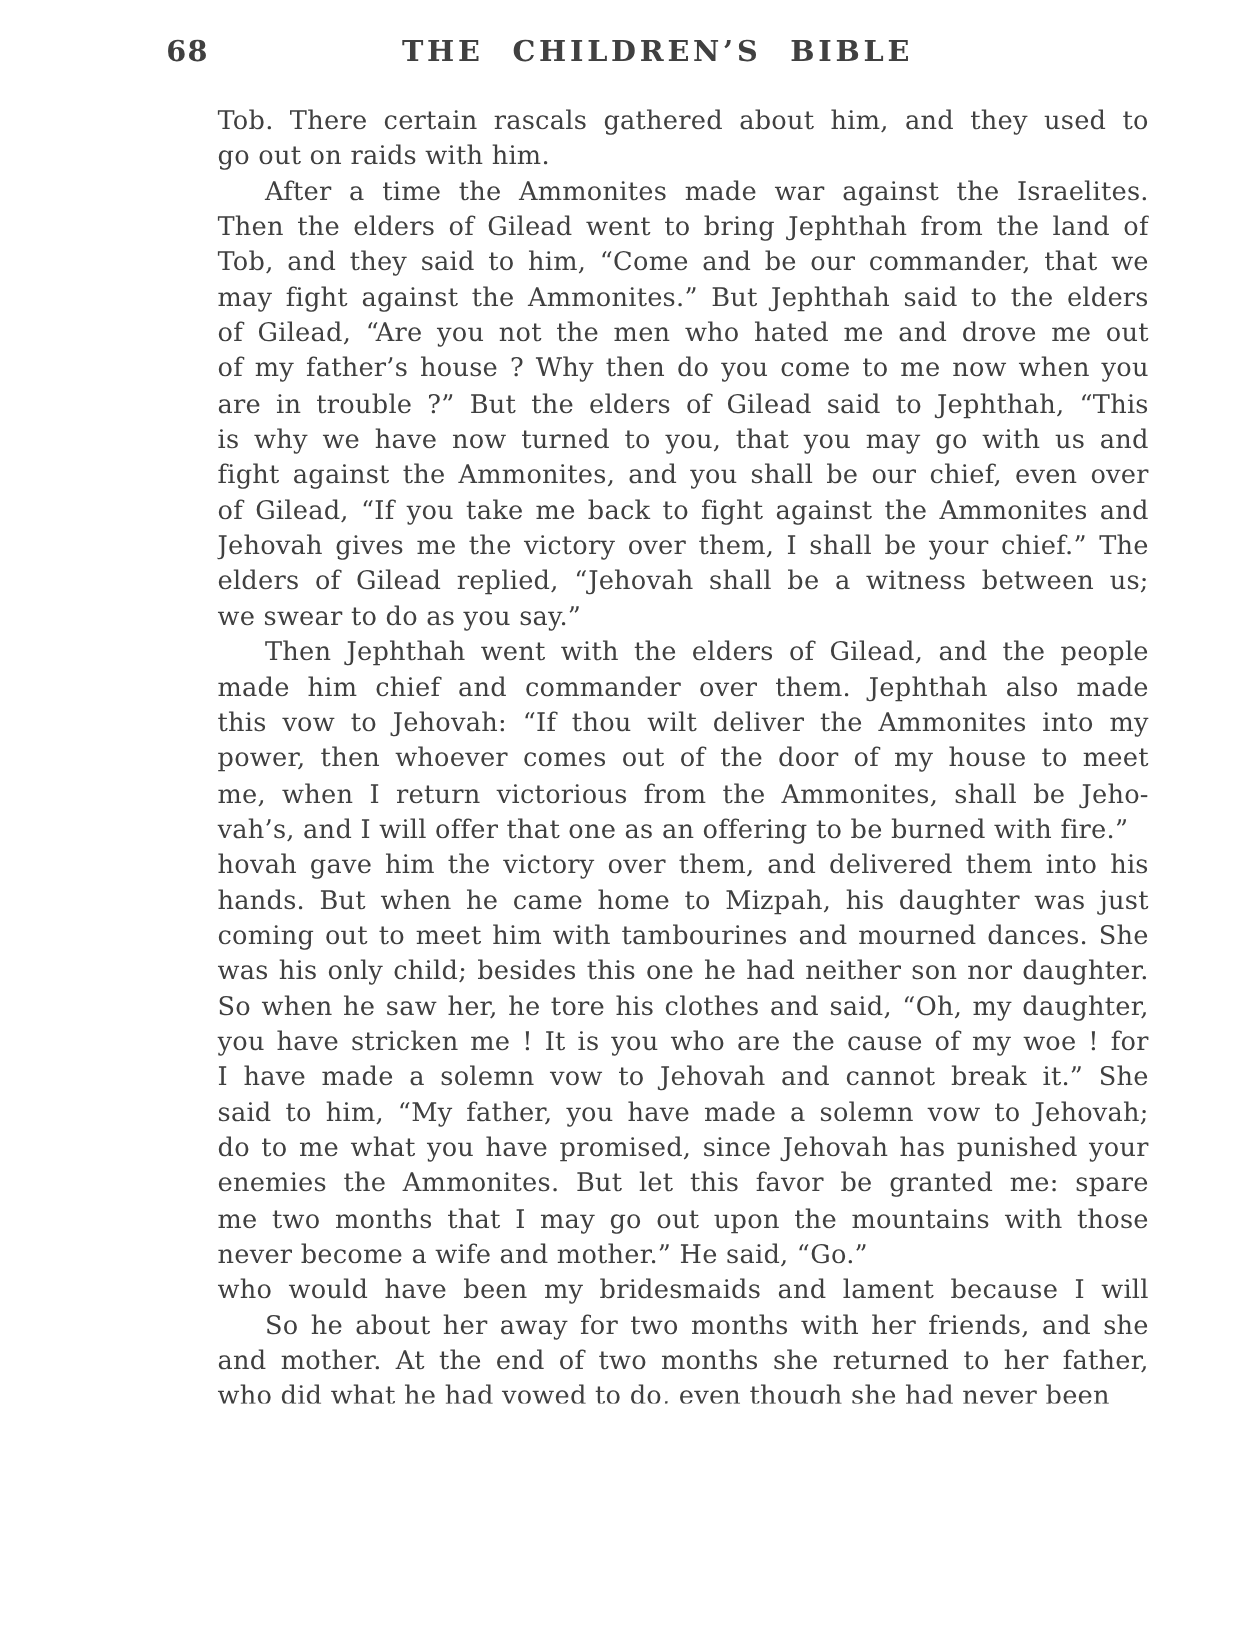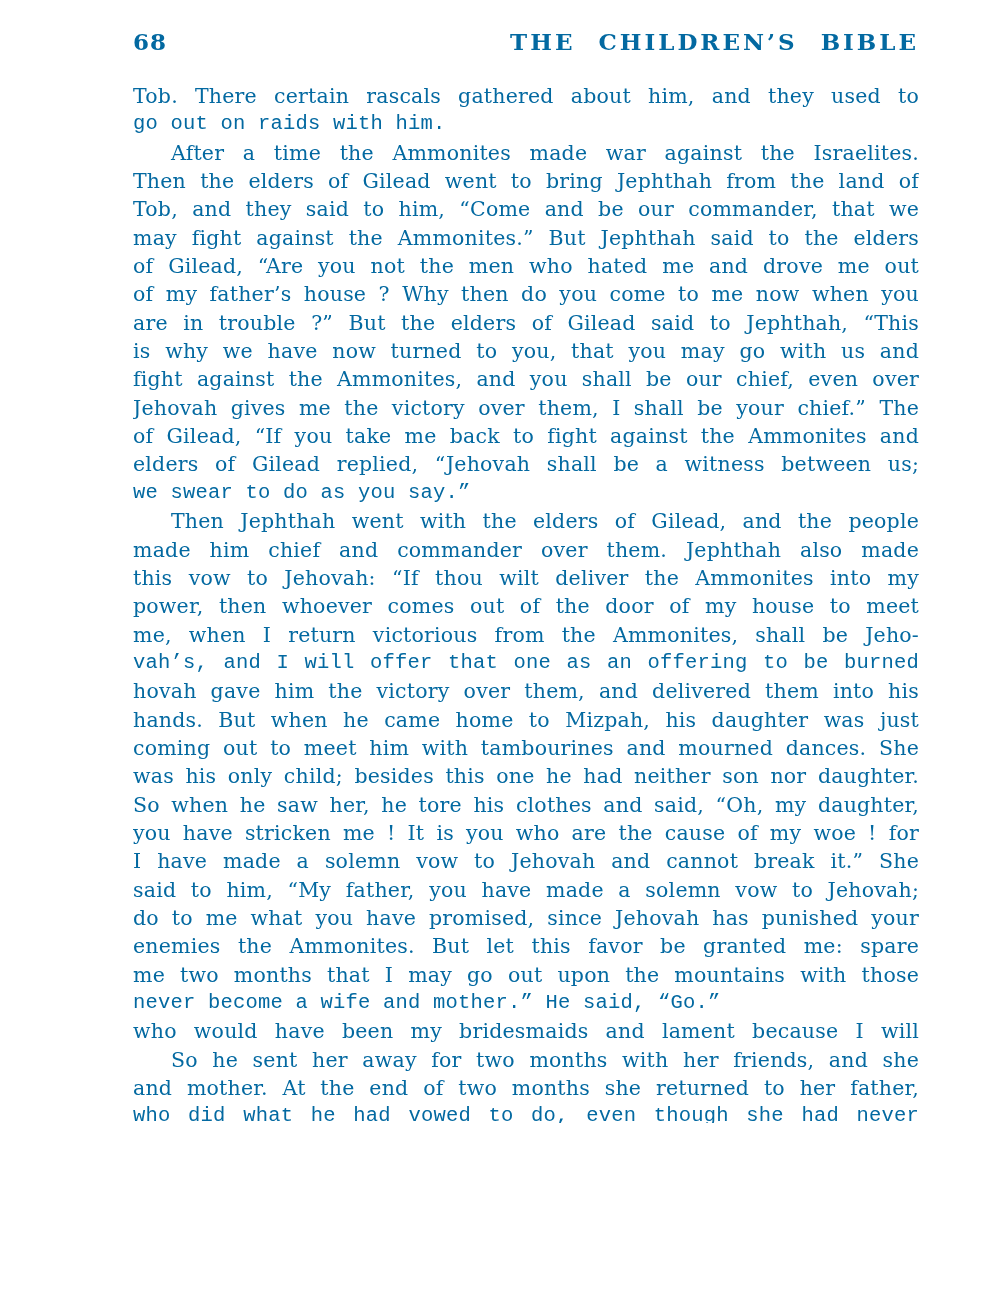--- a/index.html
+++ b/index.html
@@ -2,81 +2,82 @@
 <html><head>
 <meta charset="utf-8">
 <style>
   html, body { margin: 0; padding: 0; background: #ffffff; }
   .page {
     position: relative;
     width: 1000px;
     height: 1123px;
     background: #ffffff;
     font-family: "DejaVu Serif", serif;
-    color: #0369a1;
+    color: #404040;
     overflow: hidden;
   }
   .page-number {
     position: absolute;
     left: 133px;
     top: 28px;
     font-size: 23px;
     font-weight: bold;
     letter-spacing: 1px;
   }
   .running-head {
     position: absolute;
     left: 133px;
     top: 28px;
     width: 786px;
-    text-align: right;
+    text-align: center;
     font-size: 23px;
     font-weight: bold;
     letter-spacing: 3px;
     word-spacing: 12px;
     white-space: nowrap;
   }
   .text-block {
     position: absolute;
     left: 133px;
     top: 82px;
     width: 786px;
     font-size: 20.5px;
   }
   .line {
     height: 28.35px;
     line-height: 28.35px;
     overflow: hidden;
     text-align: justify;
     text-align-last: justify;
     letter-spacing: 0.2px;
+    margin-left: 41px;
   }
   .line.indent { text-indent: 38px; }
-  .line.end { text-align-last: left; font-family: Liberation Mono, monospace; }
+  .line.end { text-align-last: left; }
 </style>
 </head>
 <body>
 
 <div class="page">
   <div class="page-number">68</div>
   <div class="running-head">THE CHILDREN’S BIBLE</div>
   <div class="text-block">
       <div class="line">Tob.  There certain rascals gathered about him, and they used to</div>
       <div class="line end">go out on raids with him.</div>
       <div class="line indent">After a time the Ammonites made war against the Israelites.</div>
       <div class="line">Then the elders of Gilead went to bring Jephthah from the land of</div>
       <div class="line">Tob, and they said to him, “Come and be our commander, that we</div>
       <div class="line">may fight against the Ammonites.”  But Jephthah said to the elders</div>
       <div class="line">of Gilead, “Are you not the men who hated me and drove me out</div>
       <div class="line">of my father’s house ?  Why then do you come to me now when you</div>
       <div class="line">are in trouble ?”  But the elders of Gilead said to Jephthah, “This</div>
       <div class="line">is why we have now turned to you, that you may go with us and</div>
       <div class="line">fight against the Ammonites, and you shall be our chief, even over</div>
+      <div class="line">of Gilead, “If you take me back to fight against the Ammonites and</div>
       <div class="line">Jehovah gives me the victory over them, I shall be your chief.”  The</div>
-      <div class="line">of Gilead, “If you take me back to fight against the Ammonites and</div>
       <div class="line">elders of Gilead replied, “Jehovah shall be a witness between us;</div>
       <div class="line end">we swear to do as you say.”</div>
       <div class="line indent">Then Jephthah went with the elders of Gilead, and the people</div>
       <div class="line">made him chief and commander over them.  Jephthah also made</div>
       <div class="line">this vow to Jehovah:  “If thou wilt deliver the Ammonites into my</div>
       <div class="line">power, then whoever comes out of the door of my house to meet</div>
       <div class="line">me, when I return victorious from the Ammonites, shall be Jeho-</div>
       <div class="line end">vah’s, and I will offer that one as an offering to be burned with fire.”</div>
       <div class="line">hovah gave him the victory over them, and delivered them into his</div>
       <div class="line">hands.  But when he came home to Mizpah, his daughter was just</div>
@@ -84,17 +85,17 @@
       <div class="line">was his only child;  besides this one he had neither son nor daughter.</div>
       <div class="line">So when he saw her, he tore his clothes and said, “Oh, my daughter,</div>
       <div class="line">you have stricken me !  It is you who are the cause of my woe ! for</div>
       <div class="line">I have made a solemn vow to Jehovah and cannot break it.”  She</div>
       <div class="line">said to him, “My father, you have made a solemn vow to Jehovah;</div>
       <div class="line">do to me what you have promised, since Jehovah has punished your</div>
       <div class="line">enemies the Ammonites.  But let this favor be granted me:  spare</div>
       <div class="line">me two months that I may go out upon the mountains with those</div>
       <div class="line end">never become a wife and mother.”  He said, “Go.”</div>
       <div class="line">who would have been my bridesmaids and lament because I will</div>
-      <div class="line indent">So he sent her away for two months with her friends, and she</div>
+      <div class="line indent">So he about her away for two months with her friends, and she</div>
       <div class="line">and mother.  At the end of two months she returned to her father,</div>
       <div class="line end">who did what he had vowed to do, even though she had never been</div>
     </div>
 </div>
 
 </body></html>

